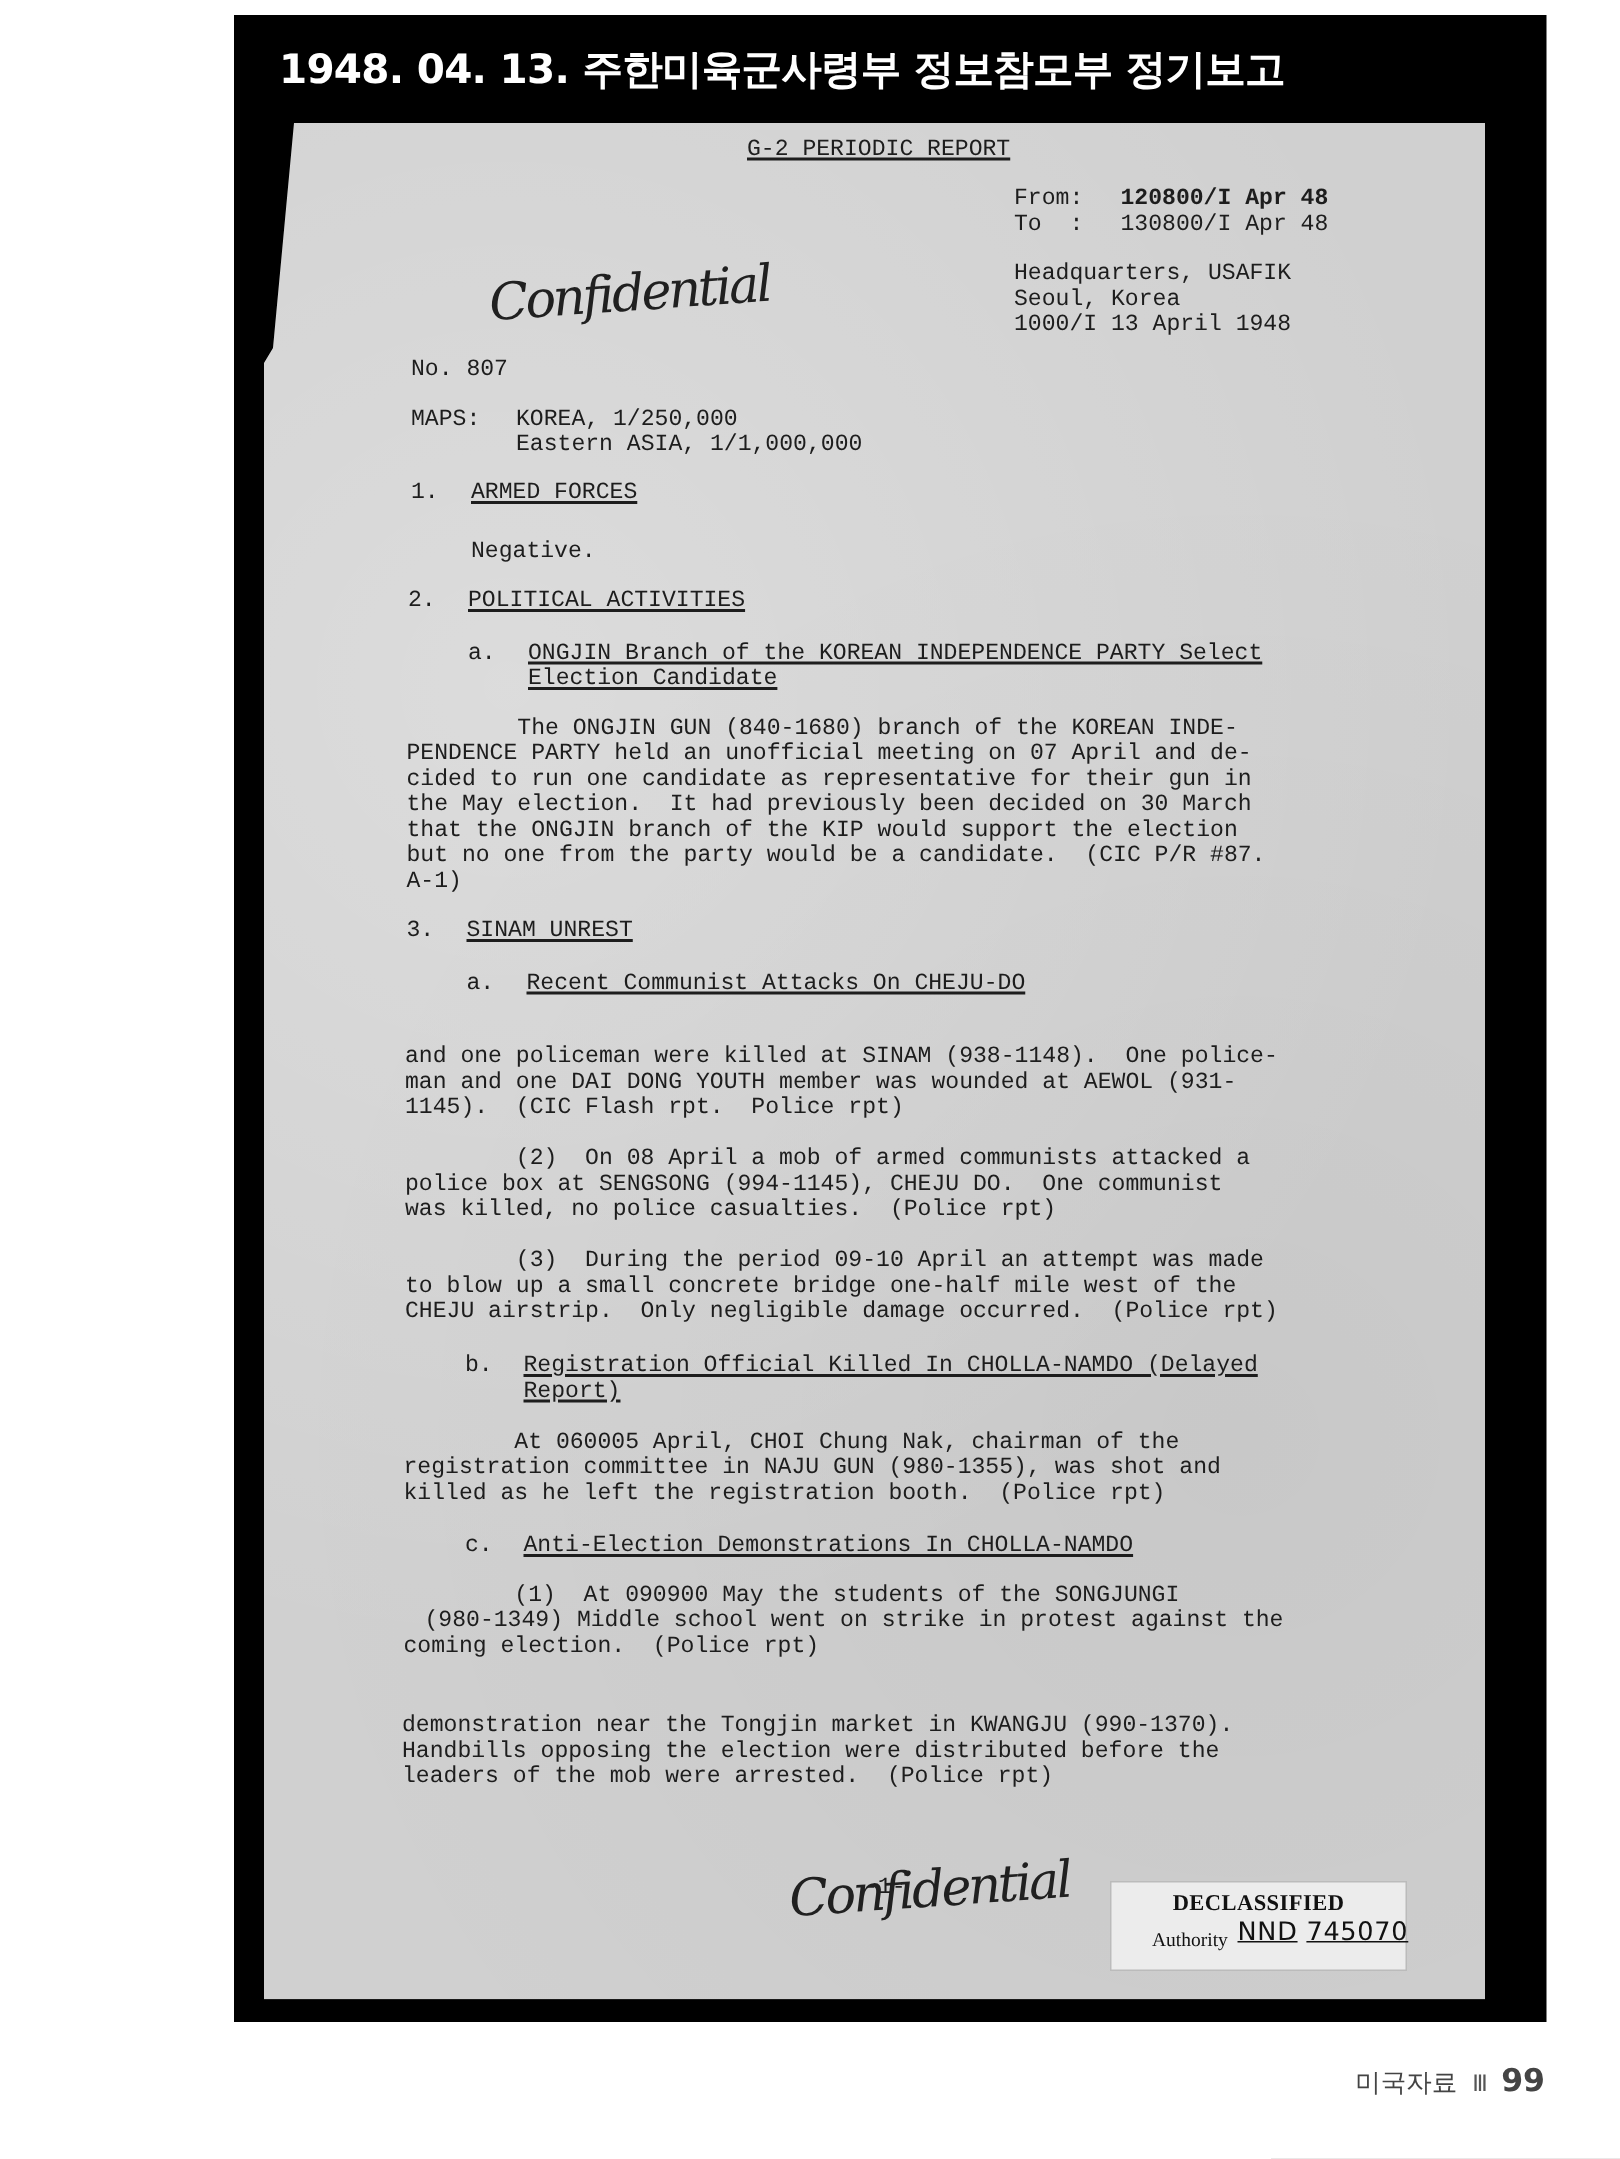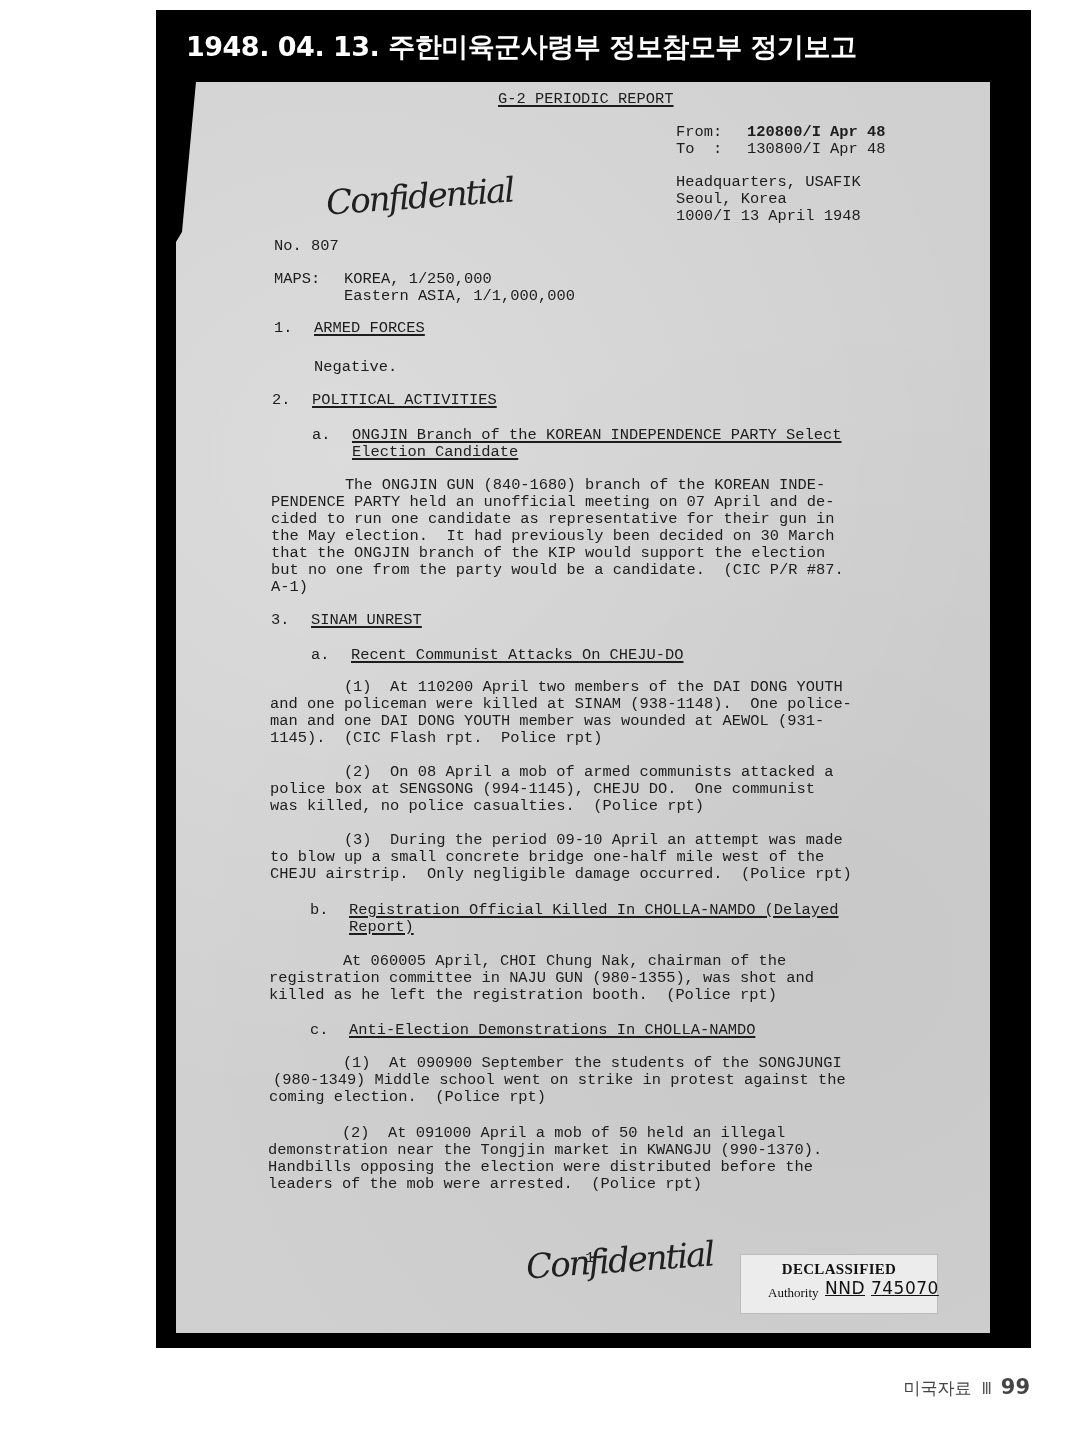--- a/index.html
+++ b/index.html
@@ -102,21 +102,20 @@
     <div class="t" style="left:95px; top:463px;">that the ONGJIN branch of the KIP would support the election</div>
     <div class="t" style="left:95px; top:480px;">but no one from the party would be a candidate.  (CIC P/R #87.</div>
     <div class="t" style="left:95px; top:497px;">A-1)</div>
 
     <div class="t" style="left:95px; top:530px;">3.</div>
     <div class="t u" style="left:135px; top:530px;">SINAM UNREST</div>
 
     <div class="t" style="left:135px; top:565px;">a.</div>
     <div class="t u" style="left:175px; top:565px;">Recent Communist Attacks On CHEJU-DO</div>
 
-    <div class="t" style="left:94px; top:597px;">        (1)  At 110200 April two members of the DAI DONG YOUTH</div>
     <div class="t" style="left:94px; top:614px;">and one policeman were killed at SINAM (938-1148).  One police-</div>
     <div class="t" style="left:94px; top:631px;">man and one DAI DONG YOUTH member was wounded at AEWOL (931-</div>
     <div class="t" style="left:94px; top:648px;">1145).  (CIC Flash rpt.  Police rpt)</div>
 
     <div class="t" style="left:94px; top:682px;">        (2)  On 08 April a mob of armed communists attacked a</div>
     <div class="t" style="left:94px; top:699px;">police box at SENGSONG (994-1145), CHEJU DO.  One communist</div>
     <div class="t" style="left:94px; top:716px;">was killed, no police casualties.  (Police rpt)</div>
 
     <div class="t" style="left:94px; top:750px;">        (3)  During the period 09-10 April an attempt was made</div>
     <div class="t" style="left:94px; top:784px;">CHEJU airstrip.  Only negligible damage occurred.  (Police rpt)</div>
@@ -126,25 +125,24 @@
     <div class="t u" style="left:173px; top:820px;">Registration Official Killed In CHOLLA-NAMDO (Delayed</div>
     <div class="t u" style="left:173px; top:837px;text-align:right;">Report)</div>
 
     <div class="t" style="left:93px; top:871px;">        At 060005 April, CHOI Chung Nak, chairman of the</div>
     <div class="t" style="left:93px; top:888px;">registration committee in NAJU GUN (980-1355), was shot and</div>
     <div class="t" style="left:93px; top:905px;">killed as he left the registration booth.  (Police rpt)</div>
 
     <div class="t" style="left:134px; top:940px;">c.</div>
     <div class="t u" style="left:173px; top:940px;">Anti-Election Demonstrations In CHOLLA-NAMDO</div>
 
-    <div class="t" style="left:93px; top:973px;">        (1)  At 090900 September the students of the SONGJUNGI</div>
-    <div class="t" style="left:97px; top:990px;">(980-1349) Middle school went on strike in protest against the</div>
+    <div class="t" style="left:93px; top:973px;">        (1)  At 090900 May the students of the SONGJUNGI</div>
+    <div class="t" style="left:107px; top:990px;">(980-1349) Middle school went on strike in protest against the</div>
     <div class="t" style="left:93px; top:1007px;">coming election.  (Police rpt)</div>
 
-    <div class="t" style="left:92px; top:1043px;">        (2)  At 091000 April a mob of 50 held an illegal</div>
     <div class="t" style="left:92px; top:1060px;">demonstration near the Tongjin market in KWANGJU (990-1370).</div>
     <div class="t" style="left:92px; top:1077px;">Handbills opposing the election were distributed before the</div>
     <div class="t" style="left:92px; top:1094px;">leaders of the mob were arrested.  (Police rpt)</div>
 
     <div class="t" style="left:400px; top:1168px;">-1-</div>
     <div class="sig" style="left:350px; top:1170px;">Confidential</div>
 
     <div class="stamp">
       <div class="h">DECLASSIFIED</div>
       <div class="a">Authority</div>

